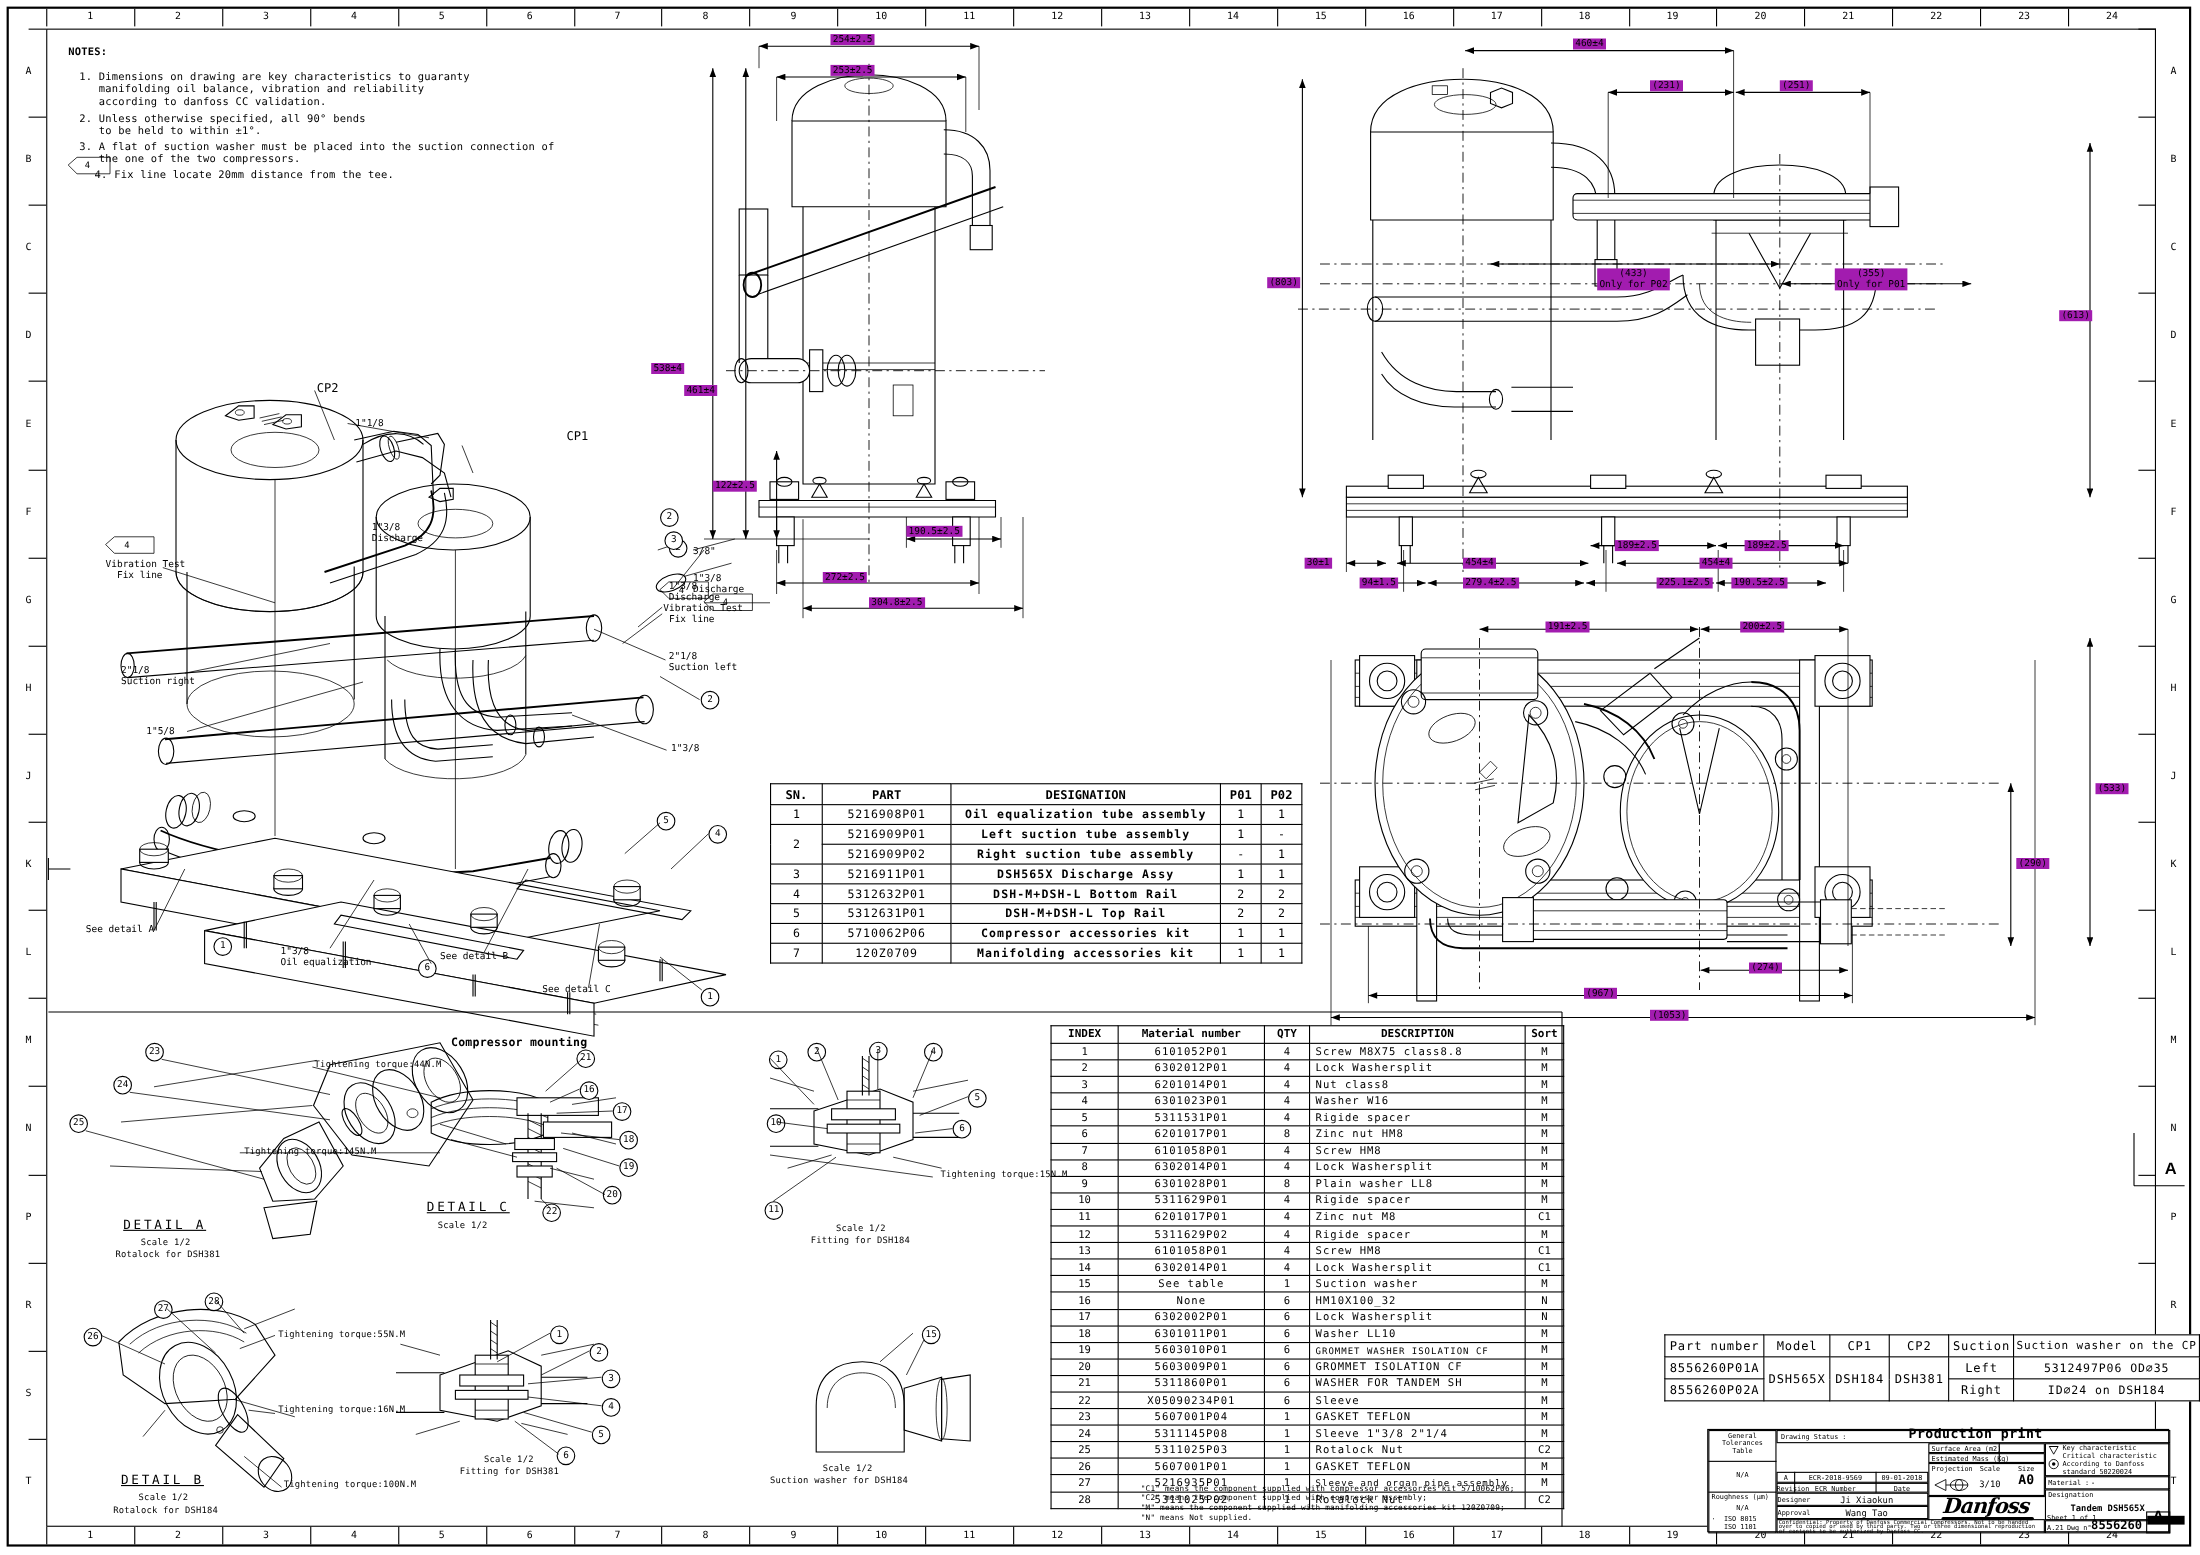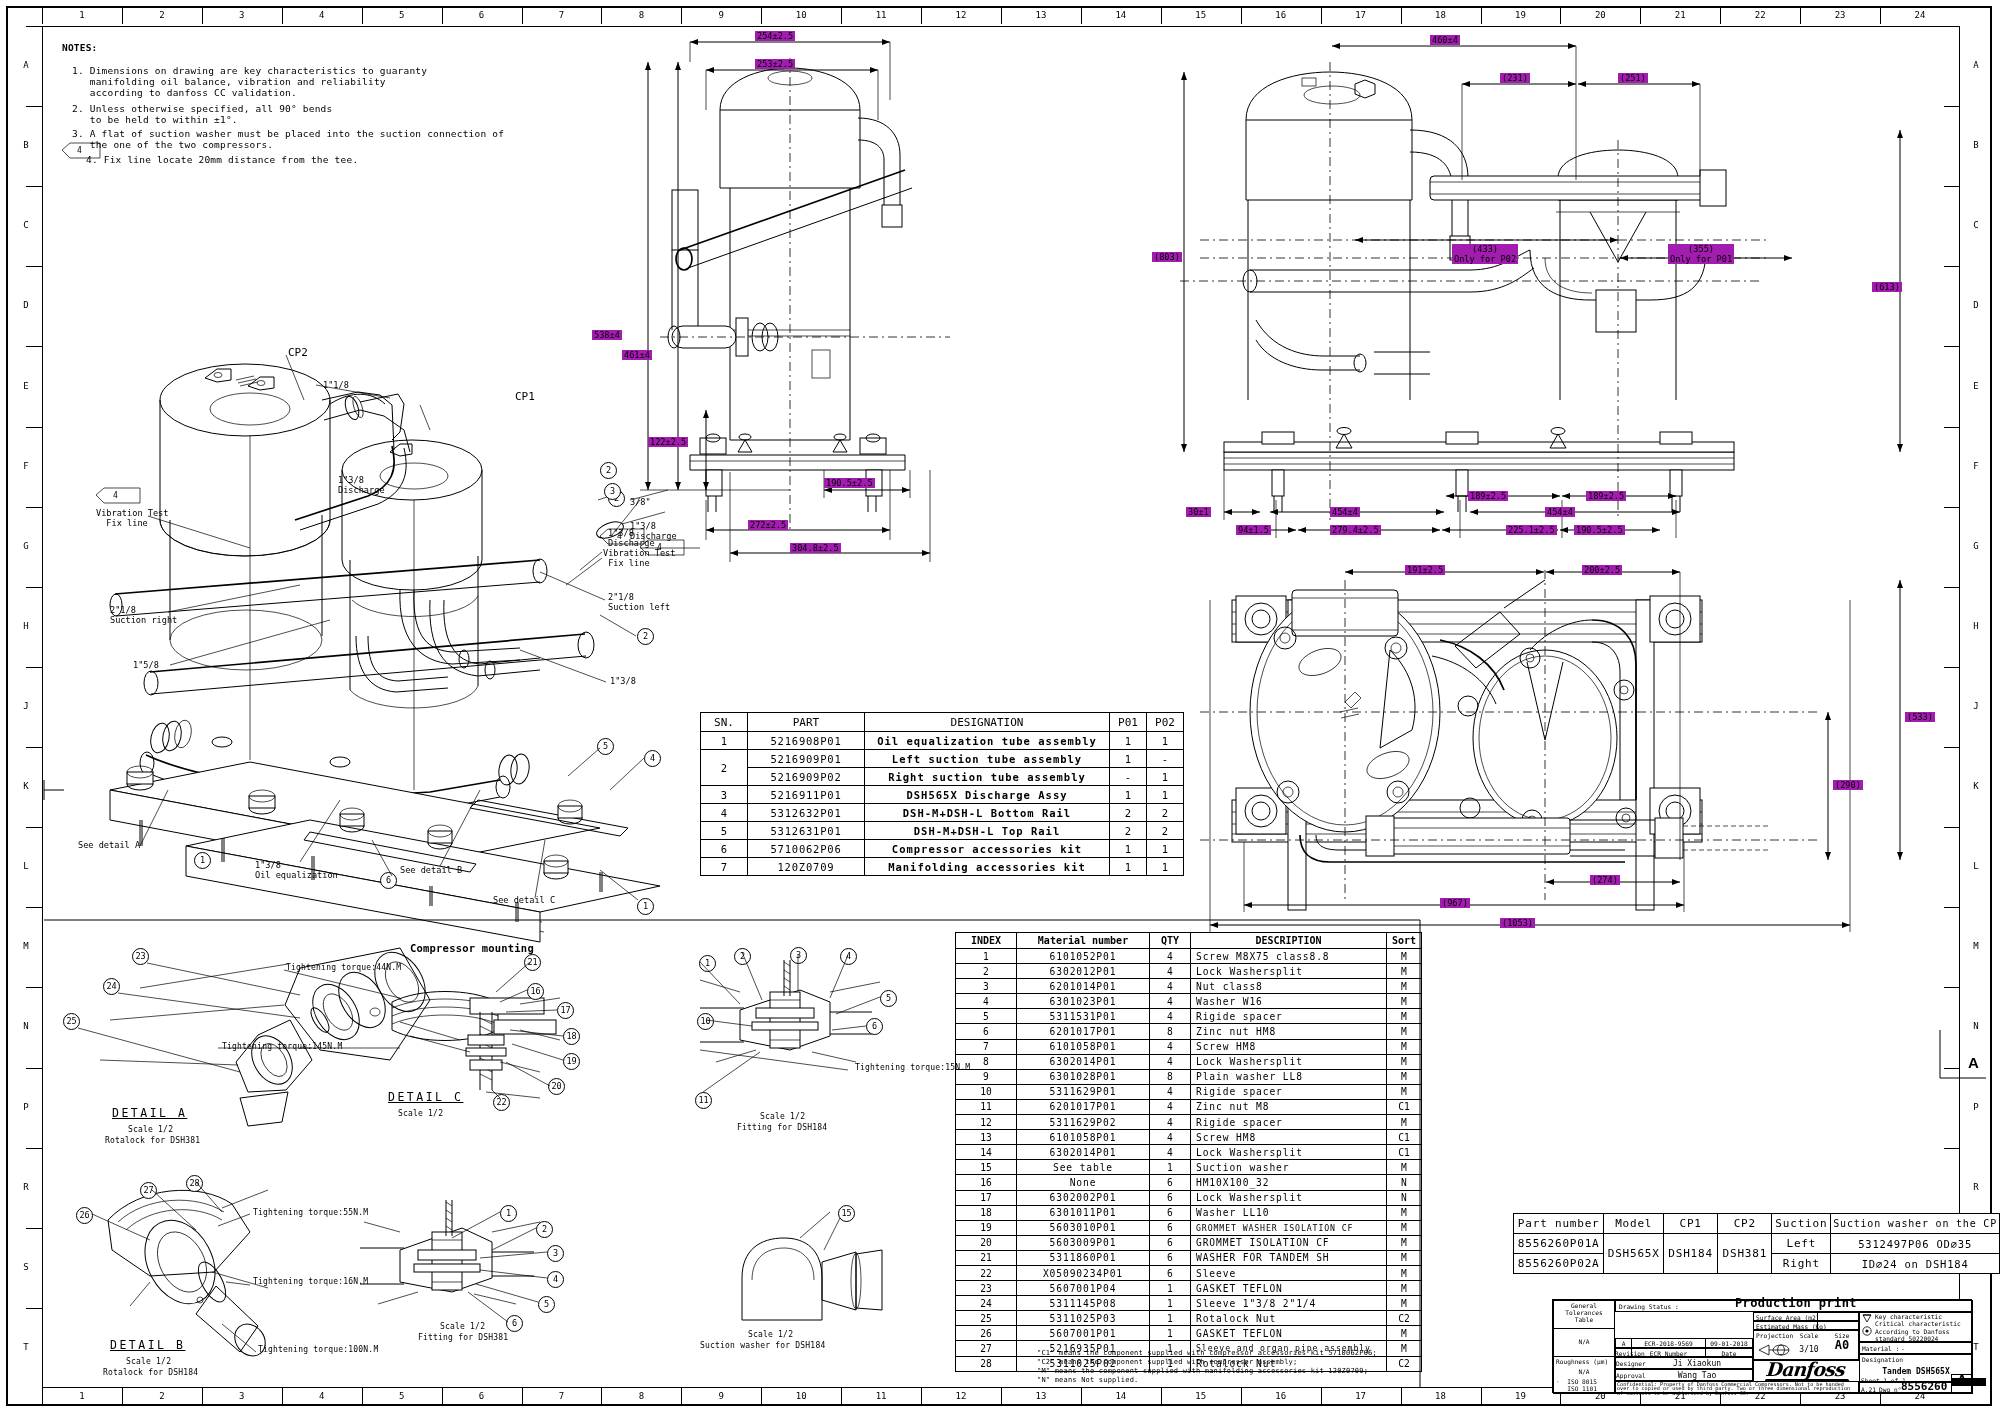--- a/index.html
+++ b/index.html
@@ -18,21 +18,21 @@
   .t.s7{font-size:7px;line-height:8.4px;}
   .t.b{font-weight:bold;}
   .t.u{text-decoration:underline;}
 
   
   table.dt{position:absolute;border-collapse:collapse;font-family:"DejaVu Sans Mono",monospace;background:#fff;}
   table.dt th,table.dt td{border:1px solid #000;text-align:center;padding:0 2px;font-weight:normal;white-space:nowrap;}
 
   
   #parts-table{left:700px;top:712px;font-size:10.5px;}
-  #parts-table th{font-weight:normal;font-size:11px;height:18px;}
+  #parts-table th{font-weight:bold;font-size:11px;height:18px;}
   #parts-table td{height:17px;letter-spacing:1px;}
   #parts-table td.sn{width:42px;letter-spacing:0;}
   #parts-table td.part{width:112px;letter-spacing:.8px;}
   #parts-table td.des{width:240px;font-weight:bold;}
   #parts-table td.q{width:32px;letter-spacing:0;}
 
   
   #bom-table{left:955px;top:932px;font-size:9.6px;}
   #bom-table th{font-weight:bold;font-size:10px;height:15px;}
   #bom-table td{height:14.1px;letter-spacing:.9px;}

